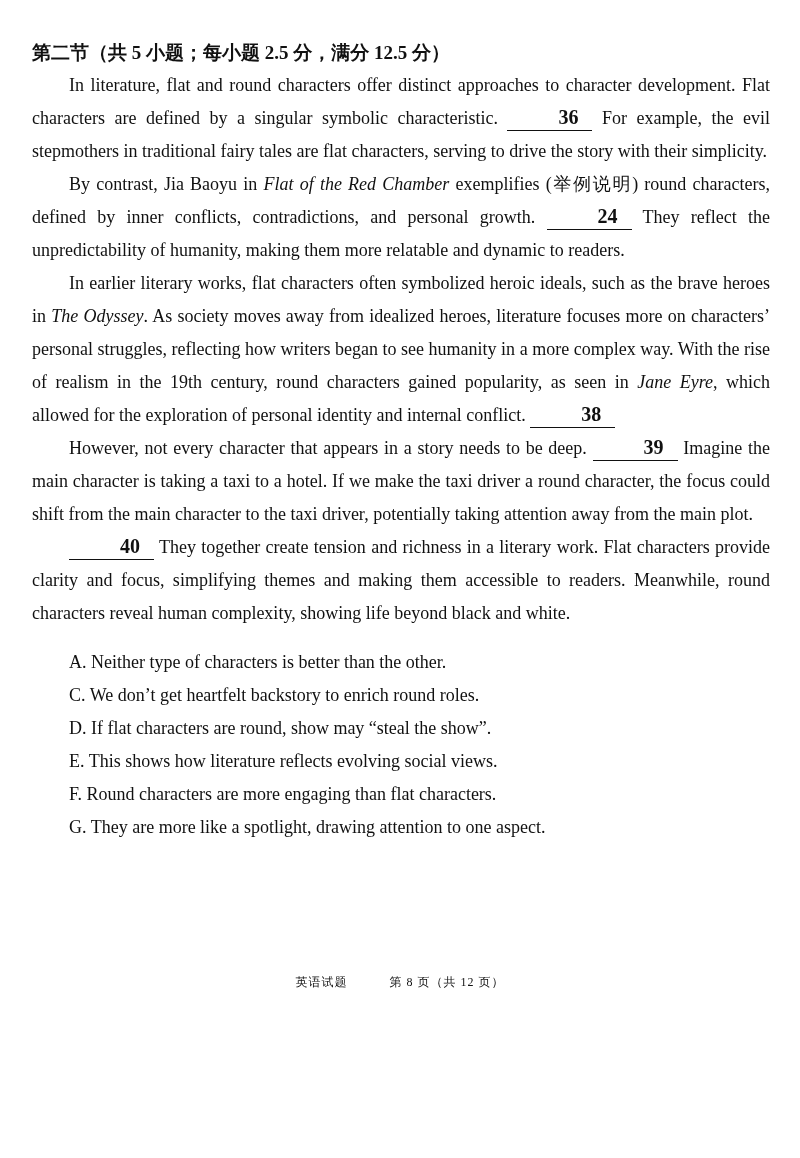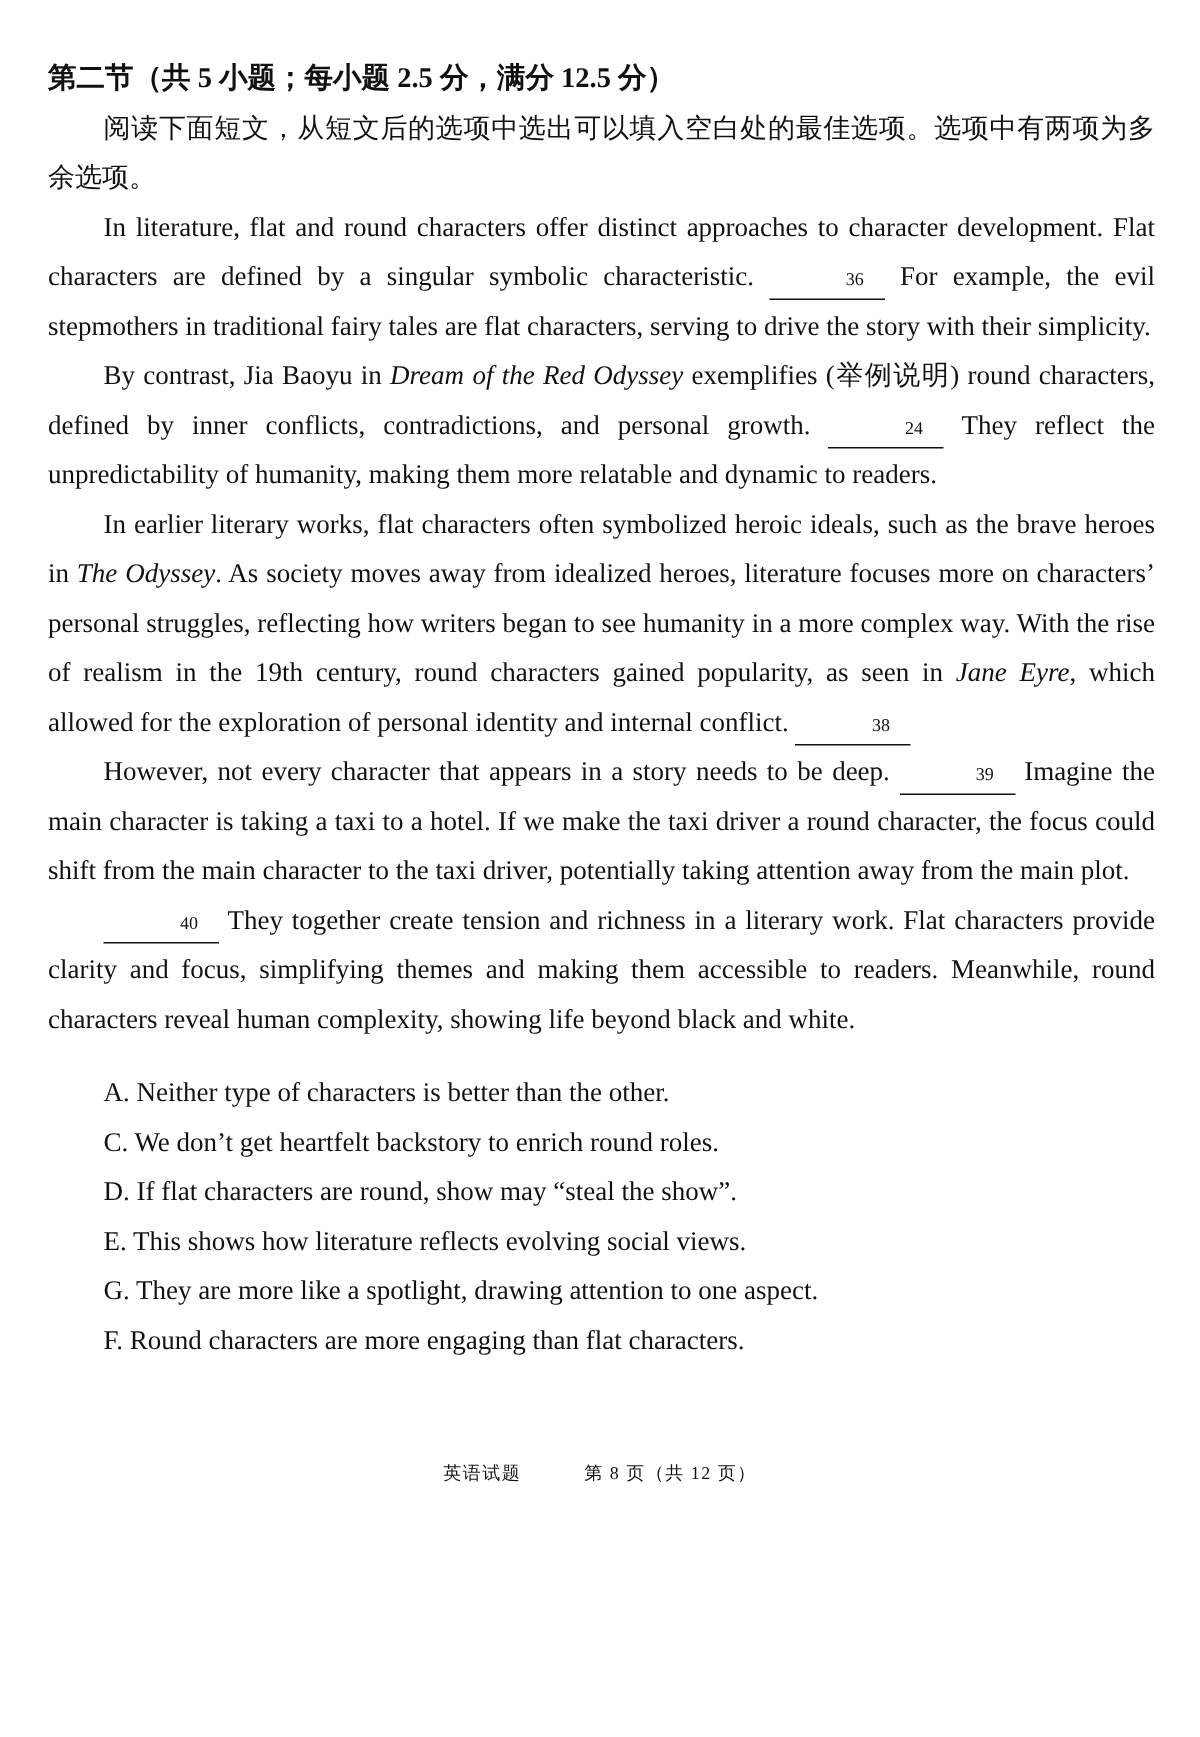--- a/index.html
+++ b/index.html
@@ -32,21 +32,22 @@
     text-align: justify;
   }
   .passage em {
     font-style: italic;
   }
   .blank {
     display: inline-block;
     padding: 0 14px;
     line-height: 26px;
     border-bottom: 1.6px solid #111;
-    font-size: 12px;
+    font-size: 20px;
+    font-weight: bold;
   }
   .options {
     margin-top: 16px;
     padding-left: 37px;
   }
   .option { margin: 0; }
   .footer {
     position: absolute;
     left: 0;
     right: 0;
@@ -57,36 +58,35 @@
   }
   .footer .gap { display: inline-block; width: 42px; }
 </style>
 </head>
 <body>
 
 <div class="page">
 
   <p class="section-heading">第二节（共 5 小题；每小题 2.5 分，满分 12.5 分）</p>
 
-  <p class="intro">阅读下面短文，从短文后的选项中选出可以填入空白处的最佳选项。选项中有两项为多余选项。</p>
 
   <div class="passage">
       <p class="para">In literature, flat and round characters offer distinct approaches to character development. Flat characters are defined by a singular symbolic characteristic. <span class="blank">36</span> For example, the evil stepmothers in traditional fairy tales are flat characters, serving to drive the story with their simplicity.</p>
-      <p class="para">By contrast, Jia Baoyu in <em>Dream of the Red Odyssey</em> exemplifies (举例说明) round characters, defined by inner conflicts, contradictions, and personal growth. <span class="blank">24</span> They reflect the unpredictability of humanity, making them more relatable and dynamic to readers.</p>
+      <p class="para">By contrast, Jia Baoyu in <em>Flat of the Red Chamber</em> exemplifies (举例说明) round characters, defined by inner conflicts, contradictions, and personal growth. <span class="blank">24</span> They reflect the unpredictability of humanity, making them more relatable and dynamic to readers.</p>
       <p class="para">In earlier literary works, flat characters often symbolized heroic ideals, such as the brave heroes in <em>The Odyssey</em>. As society moves away from idealized heroes, literature focuses more on characters’ personal struggles, reflecting how writers began to see humanity in a more complex way. With the rise of realism in the 19th century, round characters gained popularity, as seen in <em>Jane Eyre</em>, which allowed for the exploration of personal identity and internal conflict. <span class="blank">38</span></p>
       <p class="para">However, not every character that appears in a story needs to be deep. <span class="blank">39</span> Imagine the main character is taking a taxi to a hotel. If we make the taxi driver a round character, the focus could shift from the main character to the taxi driver, potentially taking attention away from the main plot.</p>
       <p class="para"><span class="blank">40</span> They together create tension and richness in a literary work. Flat characters provide clarity and focus, simplifying themes and making them accessible to readers. Meanwhile, round characters reveal human complexity, showing life beyond black and white.</p>
     </div>
 
   <div class="options">
       <p class="option">A. Neither type of characters is better than the other.</p>
       <p class="option">C. We don’t get heartfelt backstory to enrich round roles.</p>
       <p class="option">D. If flat characters are round, show may “steal the show”.</p>
       <p class="option">E. This shows how literature reflects evolving social views.</p>
+      <p class="option">F. Round characters are more engaging than flat characters.</p>
       <p class="option">G. They are more like a spotlight, drawing attention to one aspect.</p>
-      <p class="option">F. Round characters are more engaging than flat characters.</p>
     </div>
 
   <div class="footer">
     <span>英语试题</span><span class="gap"></span><span>第 8 页（共 12 页）</span>
   </div>
 
 </div>
 
 </body></html>

